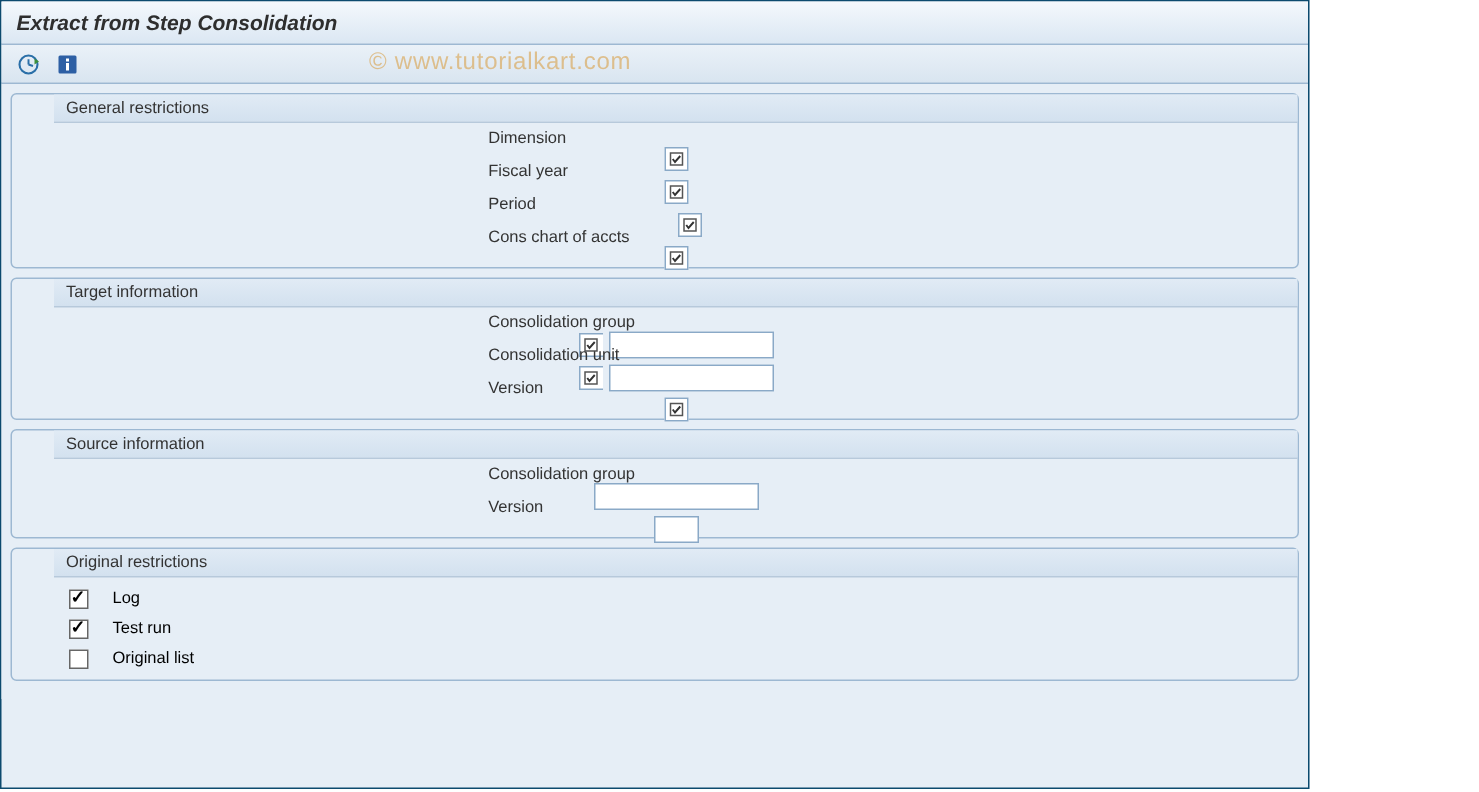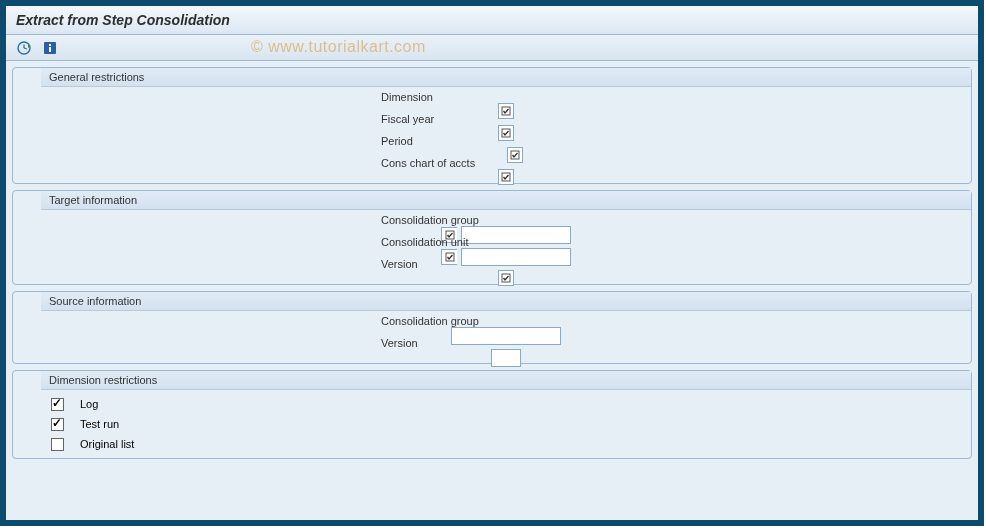--- a/index.html
+++ b/index.html
@@ -6,22 +6,22 @@
     body {
       font-family: Arial, sans-serif;
       font-size: 11px;
       background: #ffffff;
       width: 986px;
       height: 528px;
       overflow: hidden;
       position: relative;
     }
     .window {
-      border: 6px solid #0c4a6e;
-      width: 984px;
+      border: 1px solid #0c4a6e;
+      width: 873px;
       height: 526px;
       background: #e6eef6;
       position: relative;
     }
     .title-bar {
       background: linear-gradient(to bottom, #f4f8fc 0%, #dbe7f3 100%);
       border-bottom: 1px solid #9db8d2;
       padding: 6px 10px;
       font-weight: bold;
       font-style: italic;
@@ -285,21 +285,21 @@
         <div class="form-row">
           <div class="form-label">Version</div>
           <div class="form-field">
             <input type="text" class="input-box input-small" value="" style="">
           </div>
         </div>
       </div>
     </div>
 
     <div class="group">
-      <div class="group-header">Dimension restrictions</div>
+      <div class="group-header">Original restrictions</div>
       <div class="group-body">
         <div class="cb-row">
           <span class="checkbox checked"></span>
           <span>Log</span>
         </div>
         <div class="cb-row">
           <span class="checkbox checked"></span>
           <span>Test run</span>
         </div>
         <div class="cb-row">

